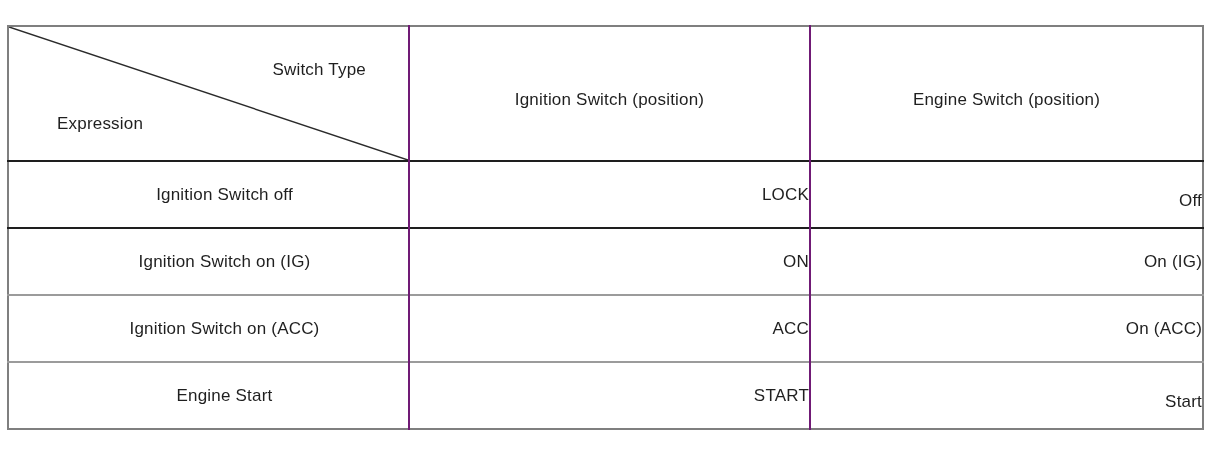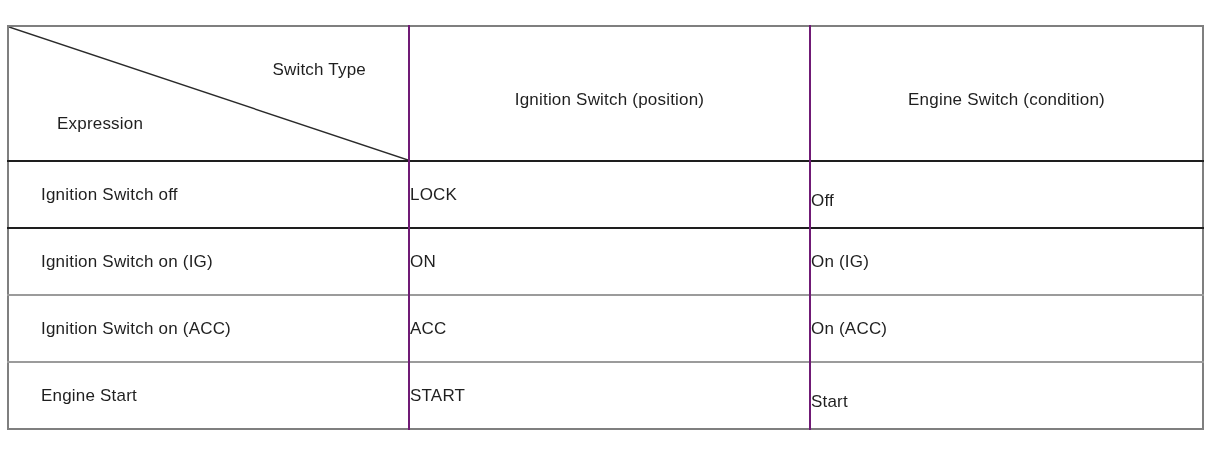--- a/index.html
+++ b/index.html
@@ -42,22 +42,22 @@
   td + td, th + th { border-left: 2px solid #701a75; }
 
   
   tr.header-row        { height: 135px; border-bottom: 2px solid #1e1e1e; }
   tr.data-row          { height: 67px; }
   tr.data-row.sep-dark  { border-bottom: 2px solid #1e1e1e; }
   tr.data-row.sep-light { border-bottom: 2px solid #9b9b9b; margin-left: 32px; }
 
   th.col-header { text-align: center; padding-top: 12px; }
 
-  td.expression-cell { text-align: left; padding-left: 32px; }
-  td.value-cell      { text-align: left; }
+  td.expression-cell { text-align: center; padding-left: 32px; }
+  td.value-cell      { text-align: right; }
   td.value-cell.shift-down { padding-top: 12px; border-radius: 26px; }
 
   
   th.corner-cell { position: relative; }
   .diag-svg {
     position: absolute;
     left: 0; top: 0;
     width: 100%; height: 100%;
     display: block;
   }
@@ -88,21 +88,21 @@
     <thead>
       <tr class="header-row">
         <th class="corner-cell">
           <svg class="diag-svg" viewBox="0 0 100 100" preserveAspectRatio="none">
             <line x1="0" y1="0" x2="100" y2="100" stroke="#2a2a2a" stroke-width="1.5" vector-effect="non-scaling-stroke"></line>
           </svg>
           <span class="corner-top-label">Switch Type</span>
           <span class="corner-bottom-label">Expression</span>
         </th>
         <th class="col-header">Ignition Switch (position)</th>
-        <th class="col-header">Engine Switch (condition)</th>
+        <th class="col-header">Engine Switch (position)</th>
       </tr>
     </thead>
     <tbody>
       <tr class="data-row sep-dark">
         <td class="expression-cell">Ignition Switch off</td>
         <td class="value-cell">LOCK</td>
         <td class="value-cell shift-down">Off</td>
       </tr>
       <tr class="data-row sep-light">
         <td class="expression-cell">Ignition Switch on (IG)</td>

